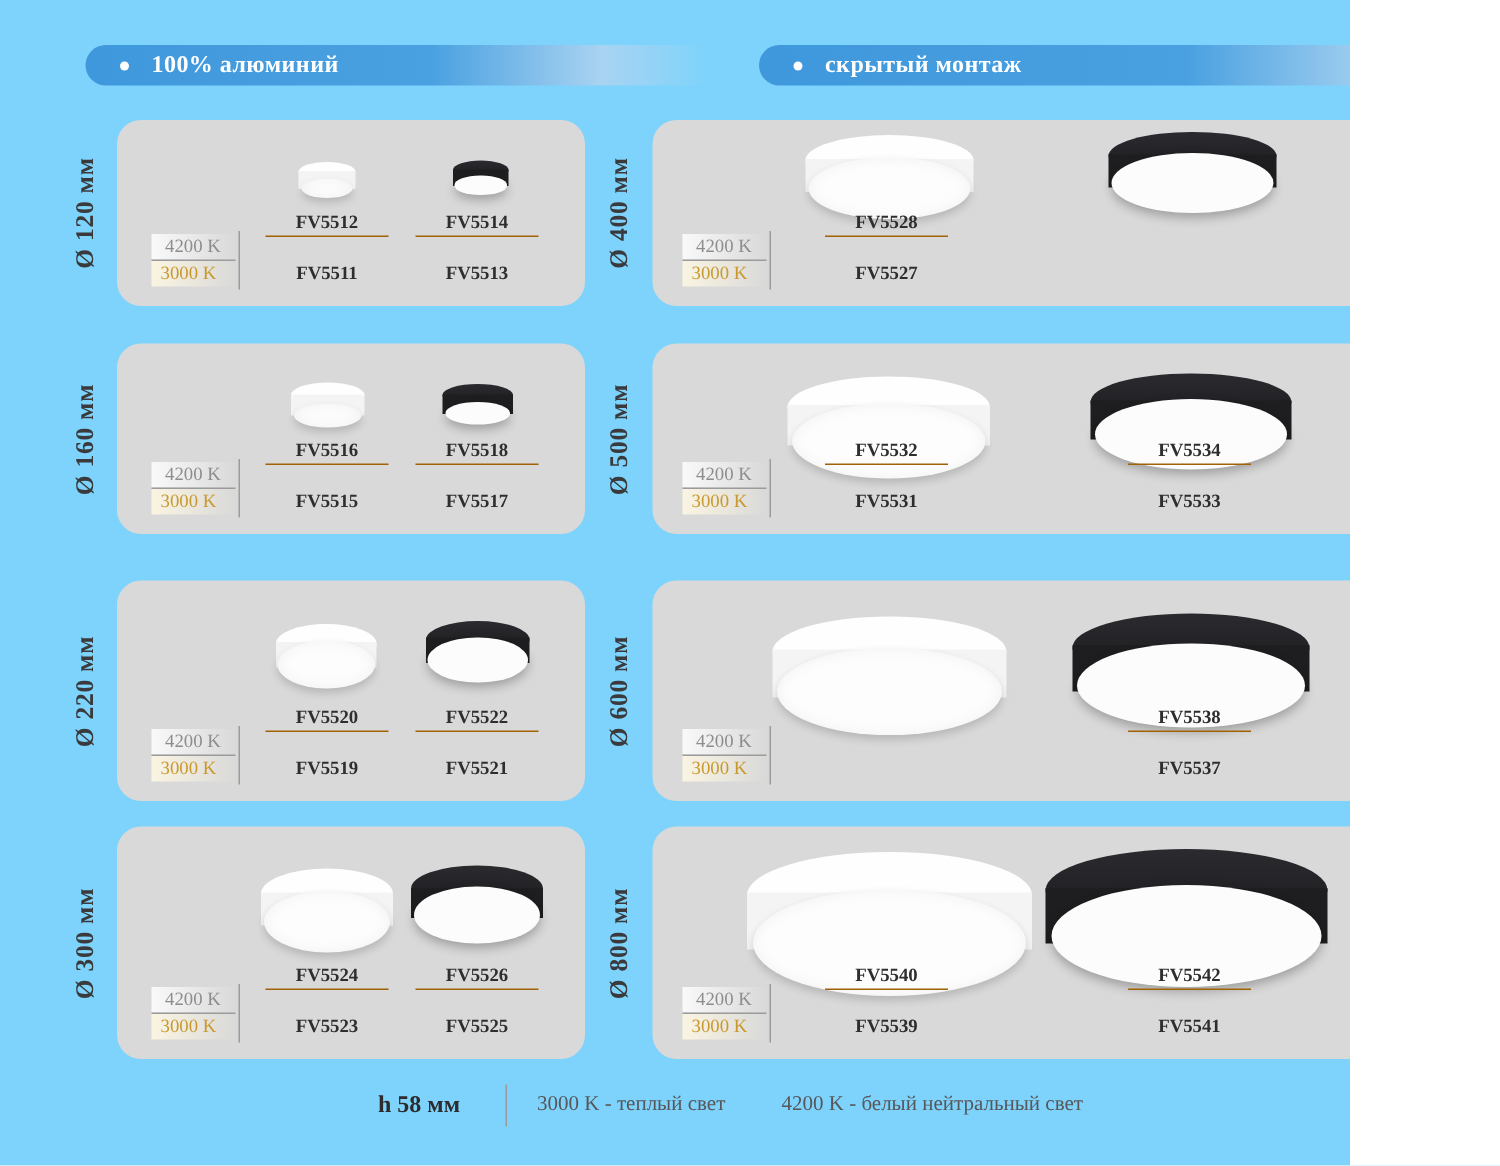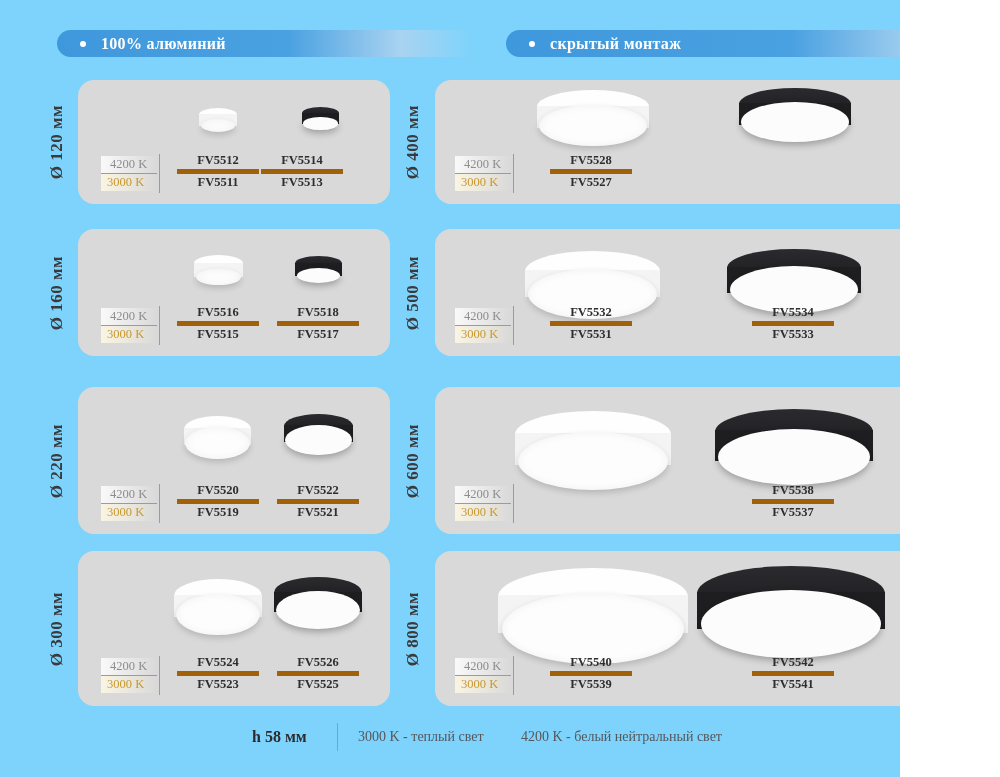--- a/index.html
+++ b/index.html
@@ -47,21 +47,21 @@
   .temps{position:absolute;bottom:13px;width:56px;font-size:12.5px;line-height:17px;}
   .temps .t-cold{display:block;color:#8d8d8d;padding-left:9px;border-bottom:1px solid #9b9b9b;
       background:linear-gradient(90deg,rgba(255,255,255,.85),rgba(255,255,255,0));}
   .temps .t-warm{display:block;color:#c9992f;padding-left:6px;
       background:linear-gradient(90deg,rgba(252,246,226,.95),rgba(252,246,226,0));}
   .temps::after{content:"";position:absolute;right:-3px;top:-2px;height:39px;width:1px;background:#9b9b9b;}
 
   
   .models{position:absolute;bottom:13px;width:96px;text-align:center;font-weight:bold;
           font-size:12.5px;line-height:17px;color:#2e2e30;}
-  .models .m-top{display:block;width:82px;margin:0 auto;border-bottom:5px solid #a16207;}
+  .models .m-top{display:block;width:82px;margin:16px auto;border-bottom:1px solid #a16207;}
   .models .m-bot{display:block;}
 
   
   .footer{position:absolute;left:0;top:722px;width:1000px;height:34px;font-size:14px;color:#57575a;}
   .footer .f-h{position:absolute;left:252px;top:6px;font-weight:bold;font-size:16px;color:#2c2c2e;}
   .footer .f-div{position:absolute;left:337px;top:1px;width:1px;height:28px;background:#9a9a9a;}
   .footer .f-warm{position:absolute;left:358px;top:7px;}
   .footer .f-cold{position:absolute;left:521px;top:7px;}
 </style>
 </head>
@@ -93,21 +93,21 @@
         <i class="face"></i>
       </div>
     <div class="temps" style="left:23px">
       <span class="t-cold">4200 K</span>
       <span class="t-warm">3000 K</span>
     </div>
     <div class="models" style="left:92px">
       <span class="m-top">FV5512</span>
       <span class="m-bot">FV5511</span>
     </div>
-    <div class="models" style="left:176px">
+    <div class="models" style="left:192px">
       <span class="m-top">FV5514</span>
       <span class="m-bot">FV5513</span>
     </div>
   </div>
 
   <div class="dia" style="left:396px;top:80px;height:124px">
       <span>Ø 400 мм</span>
     </div>
   <div class="card" style="left:435px;top:80px;width:508px;height:124px">
     <div class="lamp white flat" style="left:102px;top:10px;width:112px;height:56px">

